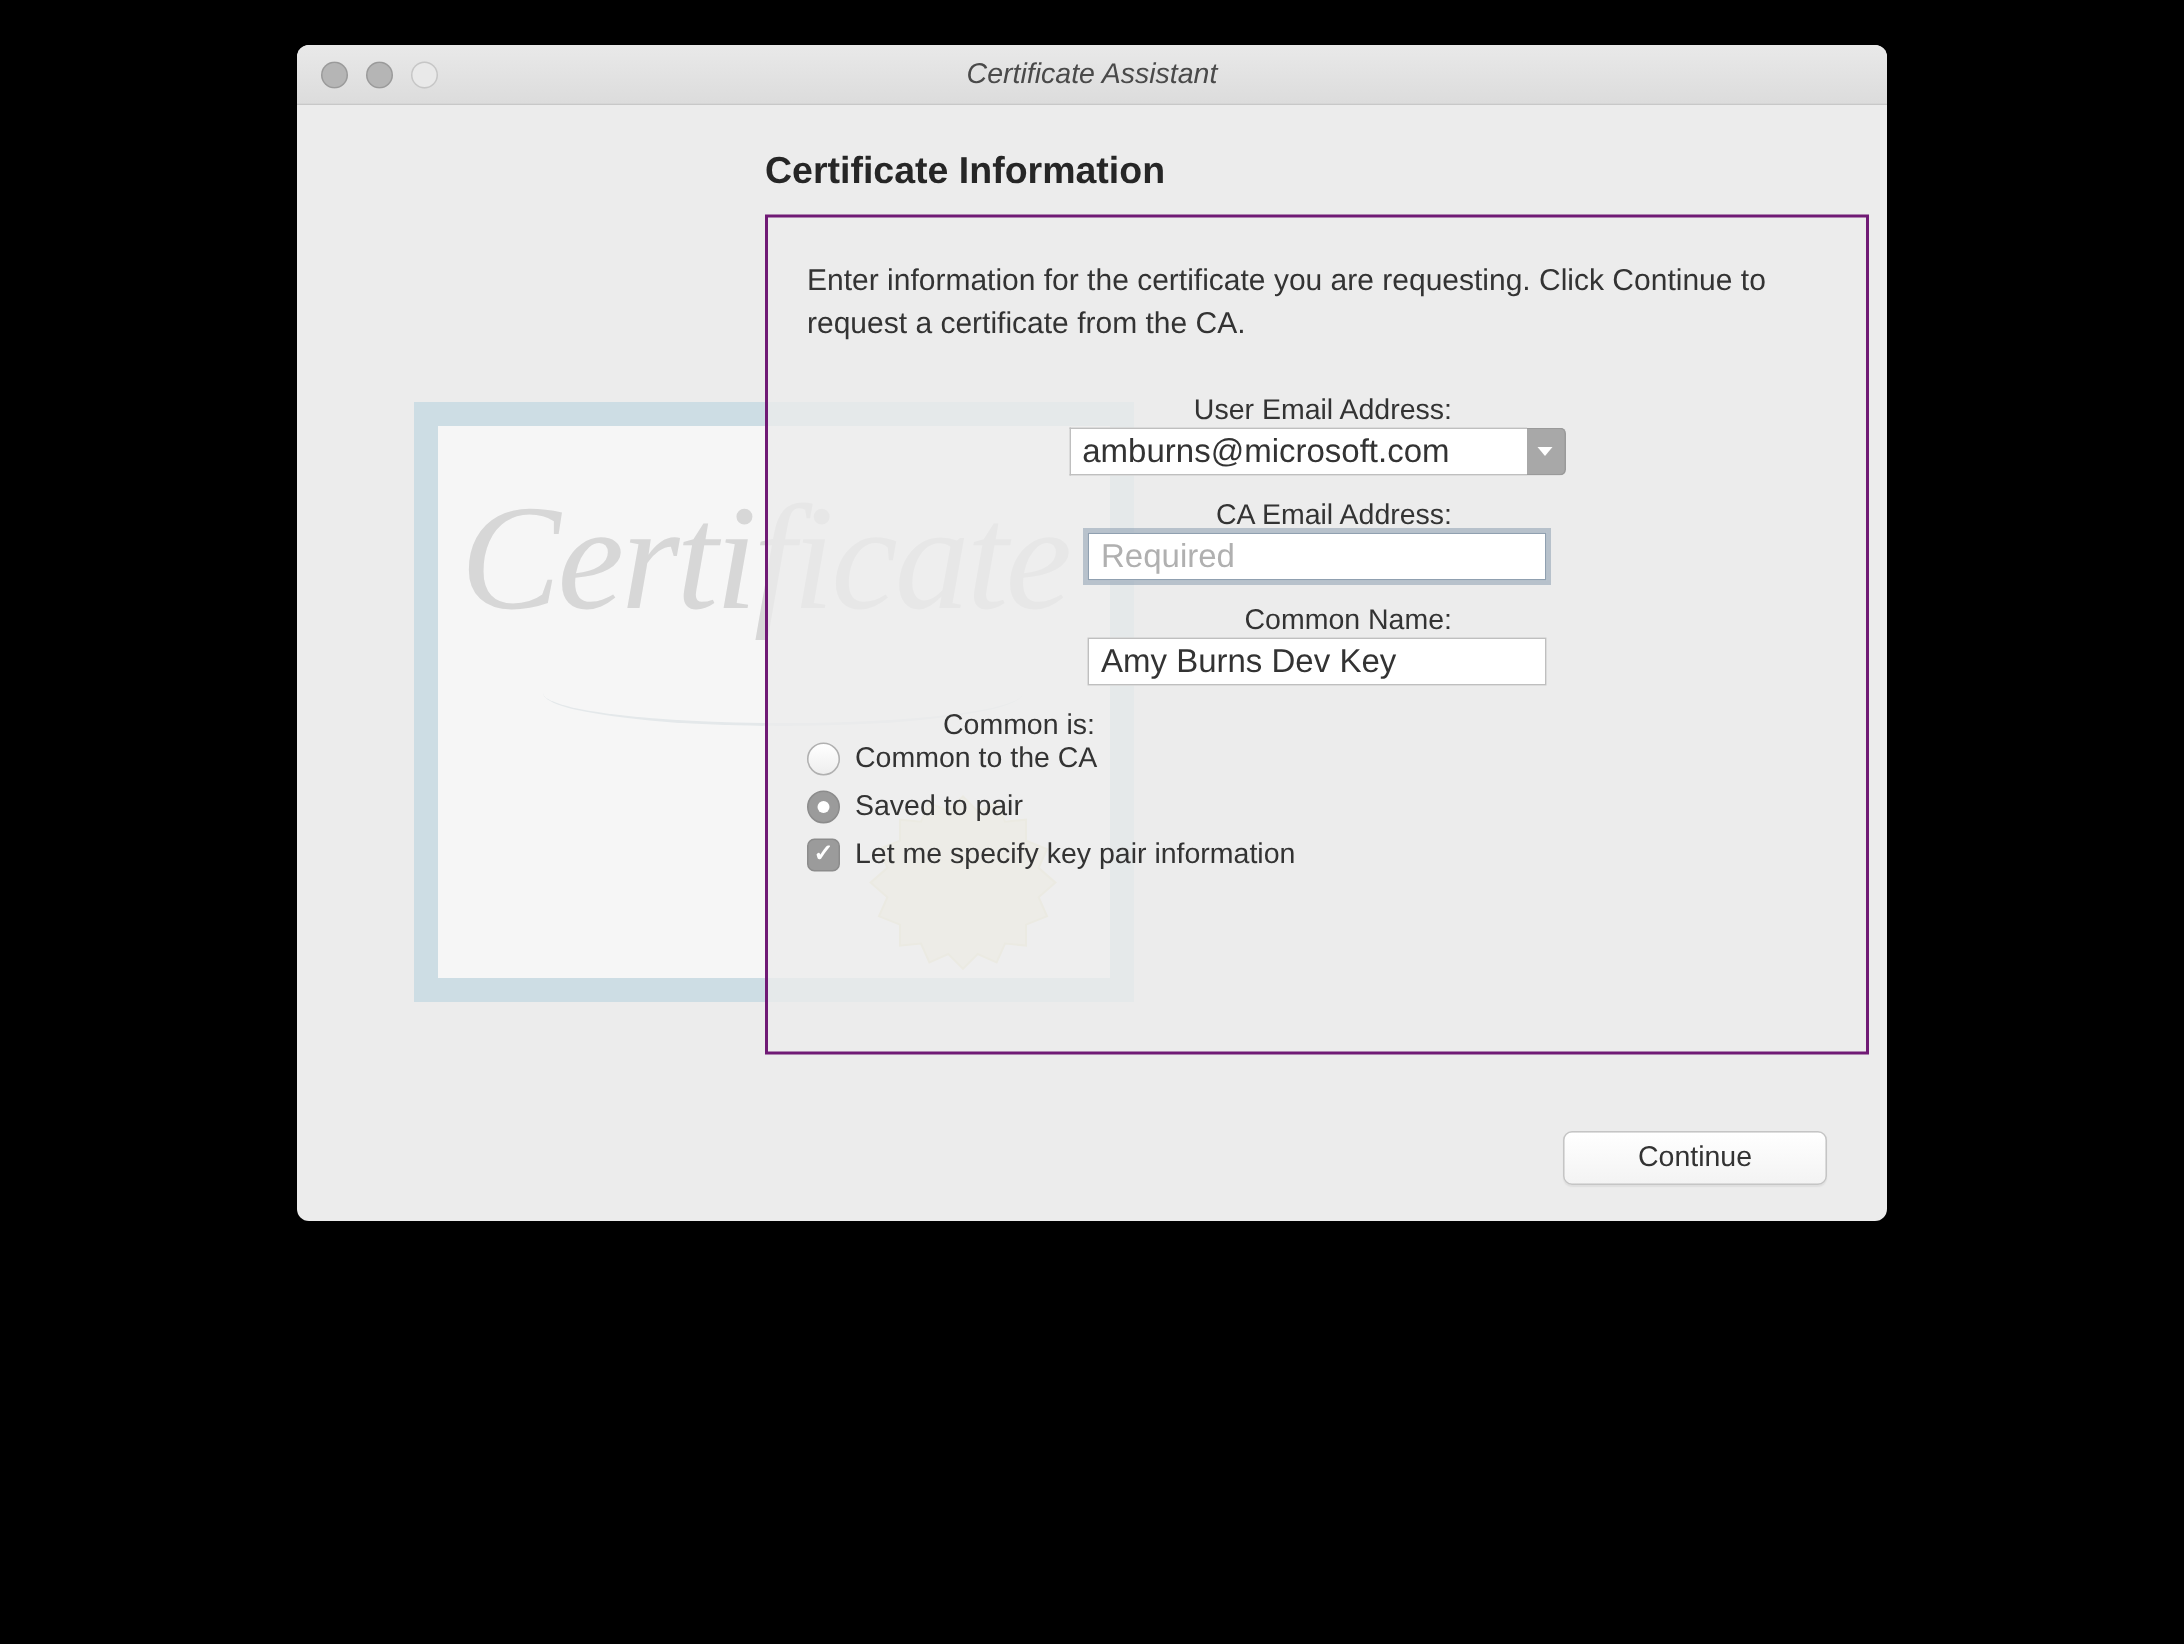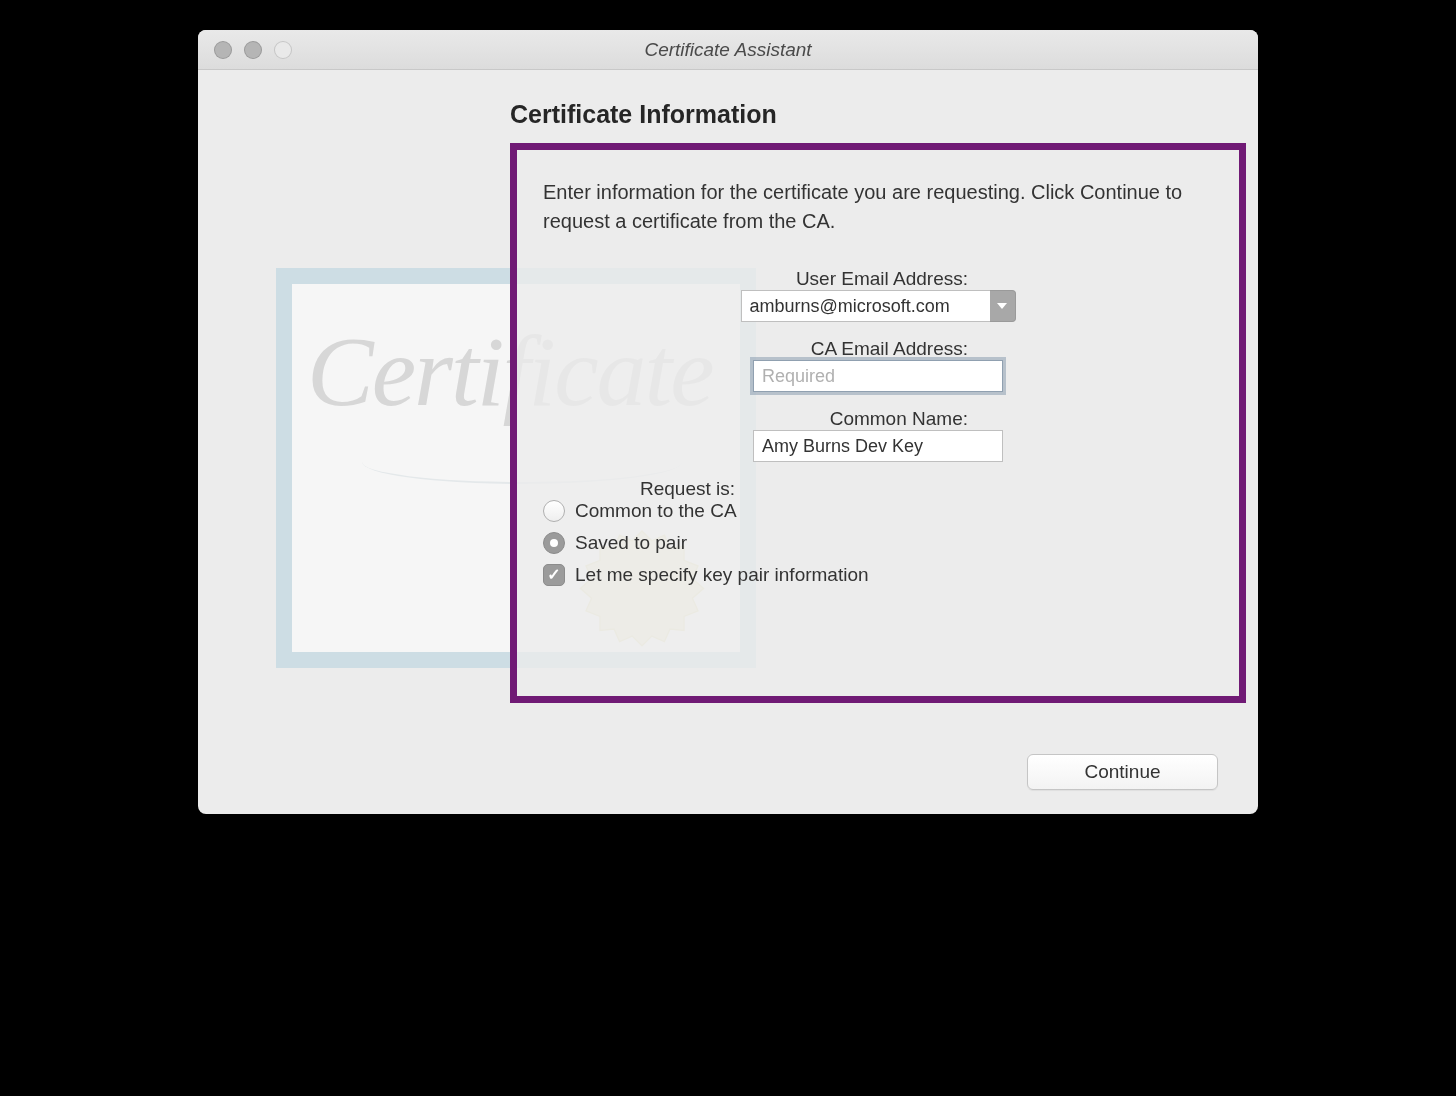--- a/index.html
+++ b/index.html
@@ -106,21 +106,21 @@
       width: 736px;
       z-index: 2;
     }
     .heading {
       font-size: 25px;
       font-weight: 700;
       color: #262626;
       margin-bottom: 14px;
     }
     .panel {
-      border: 7px solid #701a75;
+      border: 2px solid #701a75;
       background: rgba(236,236,236,0.78);
       padding: 28px 26px 24px 26px;
       min-height: 560px;
     }
     .instructions {
       font-size: 20px;
       color: #333;
       line-height: 1.45;
       margin-bottom: 32px;
     }
@@ -141,21 +141,21 @@
       flex: 1;
       position: relative;
       display: flex;
     }
     .text-input {
       flex: 1;
       height: 32px;
       border: 1px solid #bfbfbf;
       background: #fff;
       padding: 0 8px;
-      font-size: 18px;
+      font-size: 22px;
       color: #333;
       outline: none;
     }
     .text-input::placeholder { color: #b0b0b0; }
     .text-input.focused {
       box-shadow: 0 0 0 3px rgba(130,150,170,0.5);
       border-color: #90a0b0;
     }
     .combo-btn {
       width: 26px;
@@ -219,21 +219,21 @@
       font-size: 16px;
       font-weight: bold;
       line-height: 1;
     }
     .footer {
       position: absolute;
       right: 40px;
       bottom: 24px;
     }
     .continue-btn {
-      width: 191px;
+      width: 176px;
       height: 36px;
       background: linear-gradient(#fff, #f3f3f3);
       border: 1px solid #c5c5c5;
       border-radius: 6px;
       font-size: 19px;
       color: #333;
       cursor: default;
       box-shadow: 0 1px 1px rgba(0,0,0,0.06);
     }
     .request-row { align-items: flex-start; }
@@ -288,21 +288,21 @@
         </div>
 
         <div class="form-row">
           <div class="form-label">Common Name:</div>
           <div class="field-wrap">
             <input type="text" class="text-input" value="Amy Burns Dev Key" style="">
           </div>
         </div>
 
         <div class="form-row request-row">
-          <div class="form-label">Request is:</div>
+          <div class="form-label">Common is:</div>
           <div style="flex:1">
             <div class="option-row">
               <div class="radio"></div>
               <span>Common to the CA</span>
             </div>
             <div class="option-row">
               <div class="radio selected"></div>
               <span>Saved to pair</span>
             </div>
             <div class="option-row">

